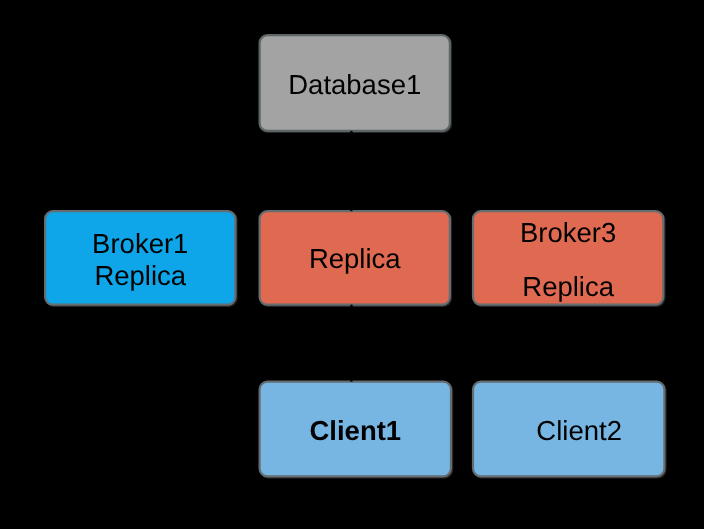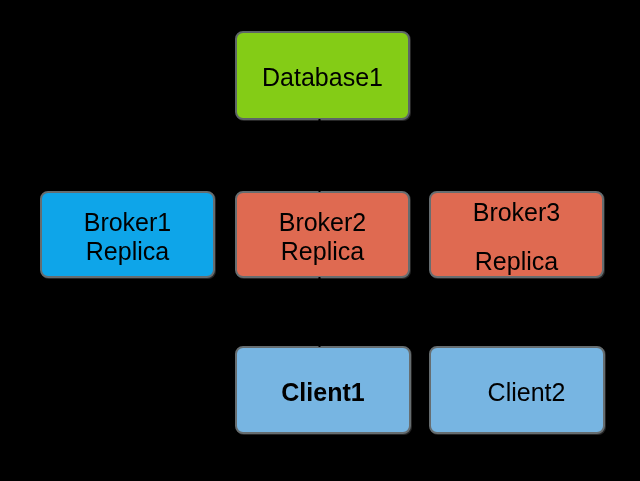--- a/index.html
+++ b/index.html
@@ -38,31 +38,30 @@
     width: 640px; height: 481px;
     pointer-events: none;
     z-index: 5;
   }
 </style>
 </head>
 <body>
 
 <div id="diagram-canvas" style="background: rgb(0, 0, 0); color: rgb(0, 0, 0);">
 
-  <div class="node" id="node-database1" style="background: #84cc16; border-color: rgb(93, 101, 103);">
+  <div class="node" id="node-database1" style="background: #a3a3a3; border-color: rgb(93, 101, 103);">
     <span>Database1</span>
   </div>
 
   <div class="node" id="node-broker1" style="background: #0ea5e9; border-color: rgb(102, 109, 112);">
     <span>Broker1</span>
     <span>Replica</span>
   </div>
 
   <div class="node" id="node-broker2" style="background: rgb(223, 106, 81); border-color: rgb(102, 109, 112);">
-    <span>Broker2</span>
     <span>Replica</span>
   </div>
 
   <div class="node" id="node-broker3" style="background: rgb(223, 106, 81); border-color: rgb(102, 109, 112); gap: 20px;">
     <span>Broker3</span>
     <span>Replica</span>
   </div>
 
   <div class="node" id="node-client1" style="background: rgb(119, 181, 226); border-color: rgb(102, 109, 112); font-weight: bold;">
     <span>Client1</span>

